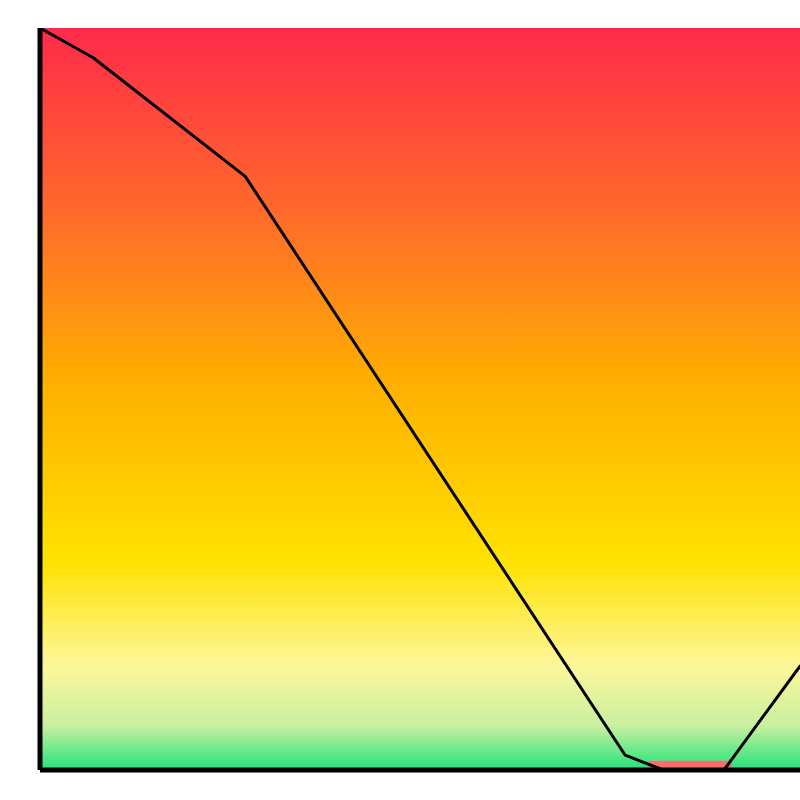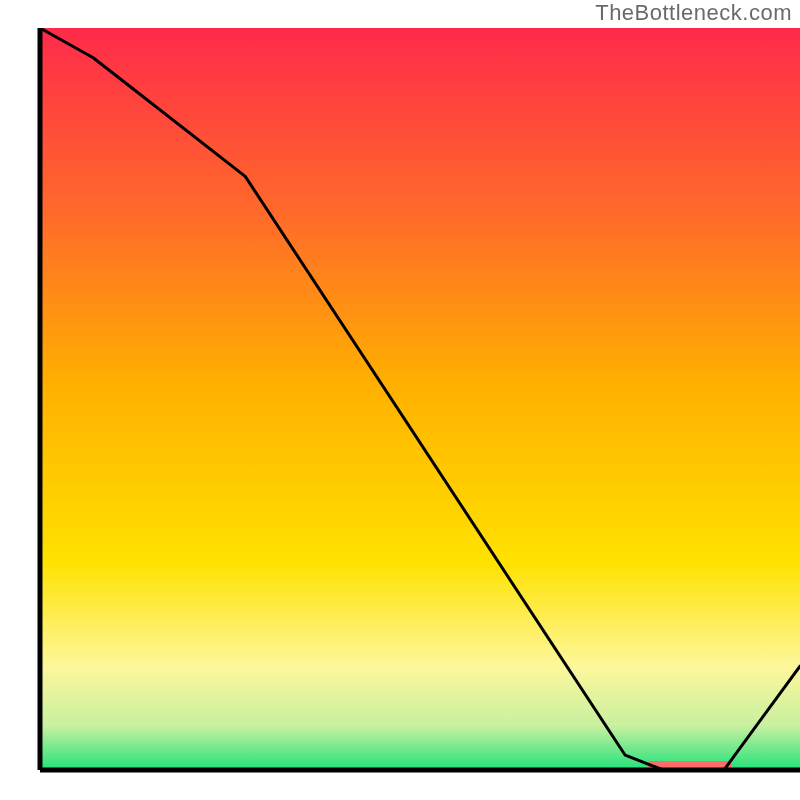--- a/index.html
+++ b/index.html
@@ -29,21 +29,20 @@
     top: 28px;
     left: 0;
     width: 800px;
     height: 772px;
   }
 </style>
 </head>
 <body>
 <div class="wrap">
 
-<div class="attribution">TheBottleneck.com</div>
 
 <svg class="chart" viewBox="0 0 800 772" preserveAspectRatio="none">
   <defs>
     <linearGradient id="bg-grad" x1="0" y1="0" x2="0" y2="1">
           <stop offset="0%" stop-color="#ff2a4a"></stop>
           <stop offset="25%" stop-color="#ff6a2a"></stop>
           <stop offset="48%" stop-color="#ffb000"></stop>
           <stop offset="72%" stop-color="#ffe200"></stop>
           <stop offset="86%" stop-color="#fdf79b"></stop>
           <stop offset="94%" stop-color="#c9f0a0"></stop>

